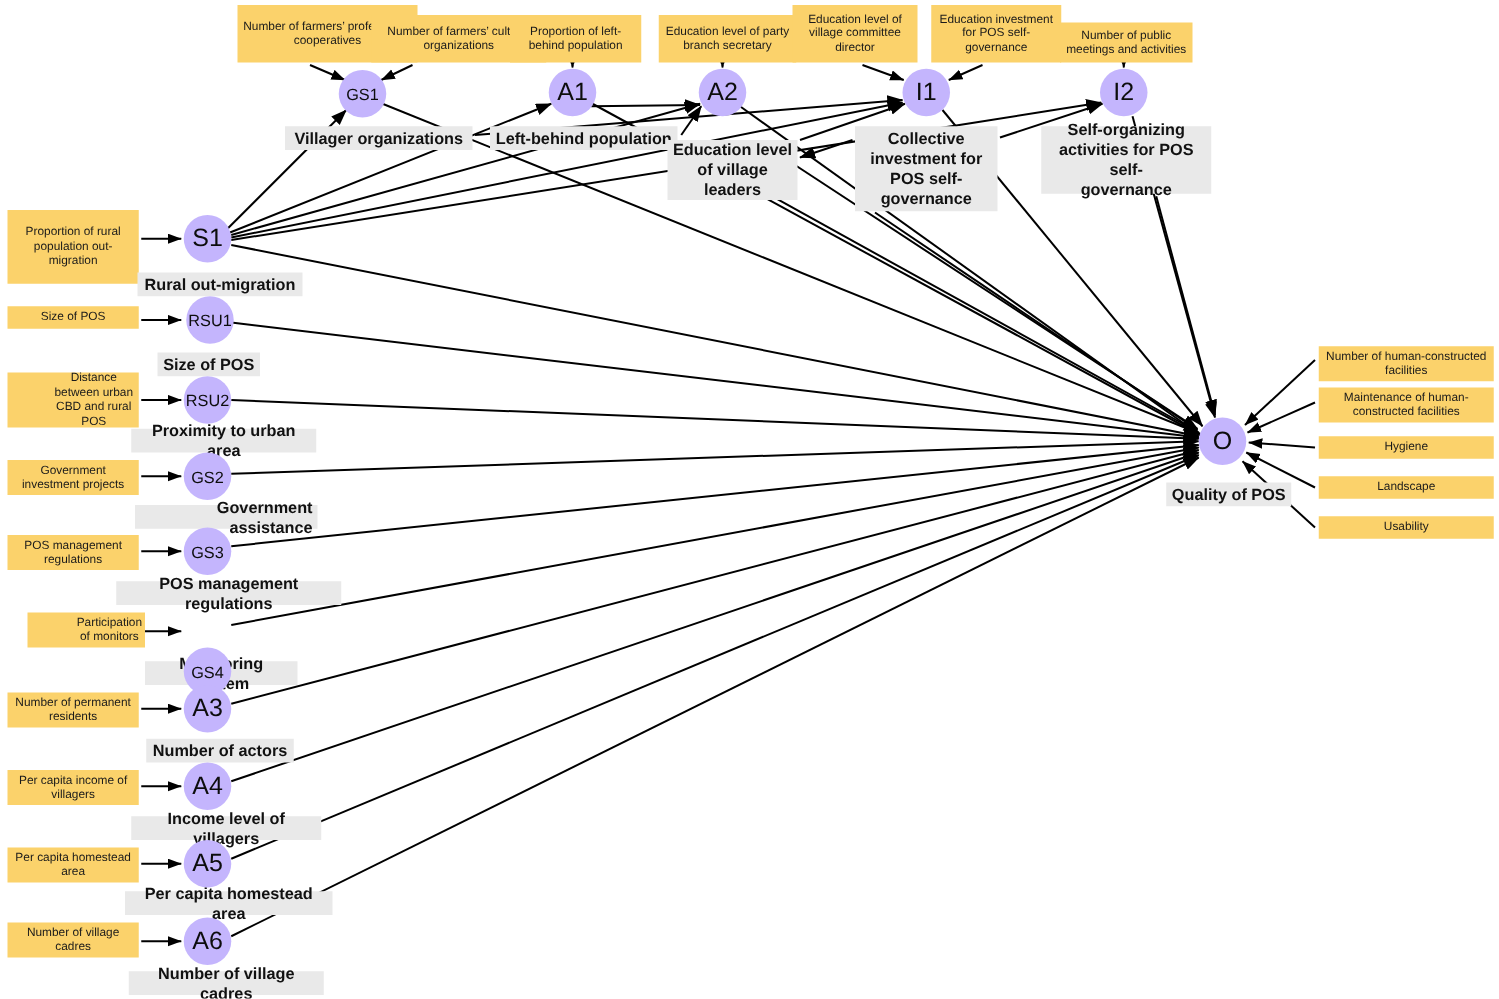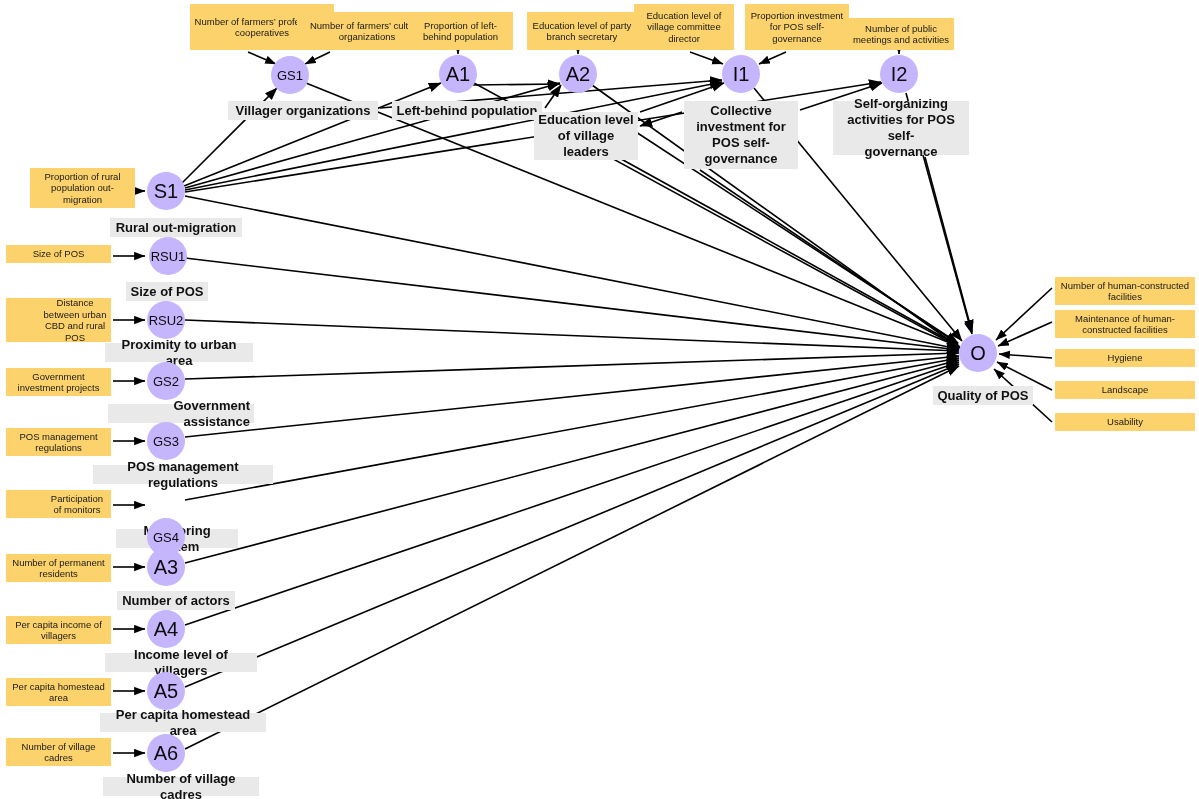--- a/index.html
+++ b/index.html
@@ -89,28 +89,28 @@
         <line x1="1052" y1="422" x2="994" y2="369" stroke="#000000" stroke-width="1.6" marker-end="url(#ahs)"></line>
       </g>
   </svg>
 
   <div id="ybox-layer">
       <div class="ybox" style="left: 190px; top: 4px; width: 144px; height: 46px;">Number of farmers’ professional cooperatives</div>
       <div class="ybox" style="left: 297px; top: 12px; width: 140px; height: 38px;">Number of farmers’ cultural organizations</div>
       <div class="ybox" style="left: 408px; top: 12px; width: 105px; height: 38px;">Proportion of left-behind population</div>
       <div class="ybox" style="left: 527px; top: 12px; width: 110px; height: 38px;">Education level of party branch secretary</div>
       <div class="ybox" style="left: 634px; top: 4px; width: 100px; height: 46px;">Education level of village committee director</div>
-      <div class="ybox" style="left: 745px; top: 4px; width: 104px; height: 46px;">Proportion investment for POS self-governance</div>
+      <div class="ybox" style="left: 745px; top: 4px; width: 104px; height: 46px;">Education investment for POS self-governance</div>
       <div class="ybox" style="left: 848px; top: 18px; width: 106px; height: 32px;">Number of public meetings and activities</div>
-      <div class="ybox" style="left: 6px; top: 168px; width: 105px; height: 40px; margin-left: 24px;">Proportion of rural population out-migration</div>
+      <div class="ybox" style="left: 6px; top: 168px; width: 105px; height: 59px;">Proportion of rural population out-migration</div>
       <div class="ybox" style="left: 6px; top: 245px; width: 105px; height: 18px;">Size of POS</div>
       <div class="ybox" style="left: 6px; top: 298px; width: 105px; height: 44px; padding-left: 36px;">Distance between urban CBD and rural POS</div>
       <div class="ybox" style="left: 6px; top: 368px; width: 105px; height: 28px;">Government investment projects</div>
       <div class="ybox" style="left: 6px; top: 428px; width: 105px; height: 28px;">POS management regulations</div>
-      <div class="ybox" style="left: 6px; top: 490px; width: 105px; height: 28px; padding-left: 40px;">Participation of monitors</div>
+      <div class="ybox" style="left: 22px; top: 490px; width: 94px; height: 28px; padding-left: 40px;">Participation of monitors</div>
       <div class="ybox" style="left: 6px; top: 554px; width: 105px; height: 28px;">Number of permanent residents</div>
       <div class="ybox" style="left: 6px; top: 616px; width: 105px; height: 28px;">Per capita income of villagers</div>
       <div class="ybox" style="left: 6px; top: 678px; width: 105px; height: 28px;">Per capita homestead area</div>
       <div class="ybox" style="left: 6px; top: 738px; width: 105px; height: 28px;">Number of village cadres</div>
       <div class="ybox" style="left: 1055px; top: 277px; width: 140px; height: 28px;">Number of human-constructed facilities</div>
       <div class="ybox" style="left: 1055px; top: 310px; width: 140px; height: 28px;">Maintenance of human-constructed facilities</div>
       <div class="ybox" style="left: 1055px; top: 349px; width: 140px; height: 18px;">Hygiene</div>
       <div class="ybox" style="left: 1055px; top: 381px; width: 140px; height: 18px;">Landscape</div>
       <div class="ybox" style="left: 1055px; top: 413px; width: 140px; height: 18px;">Usability</div>
     </div>

